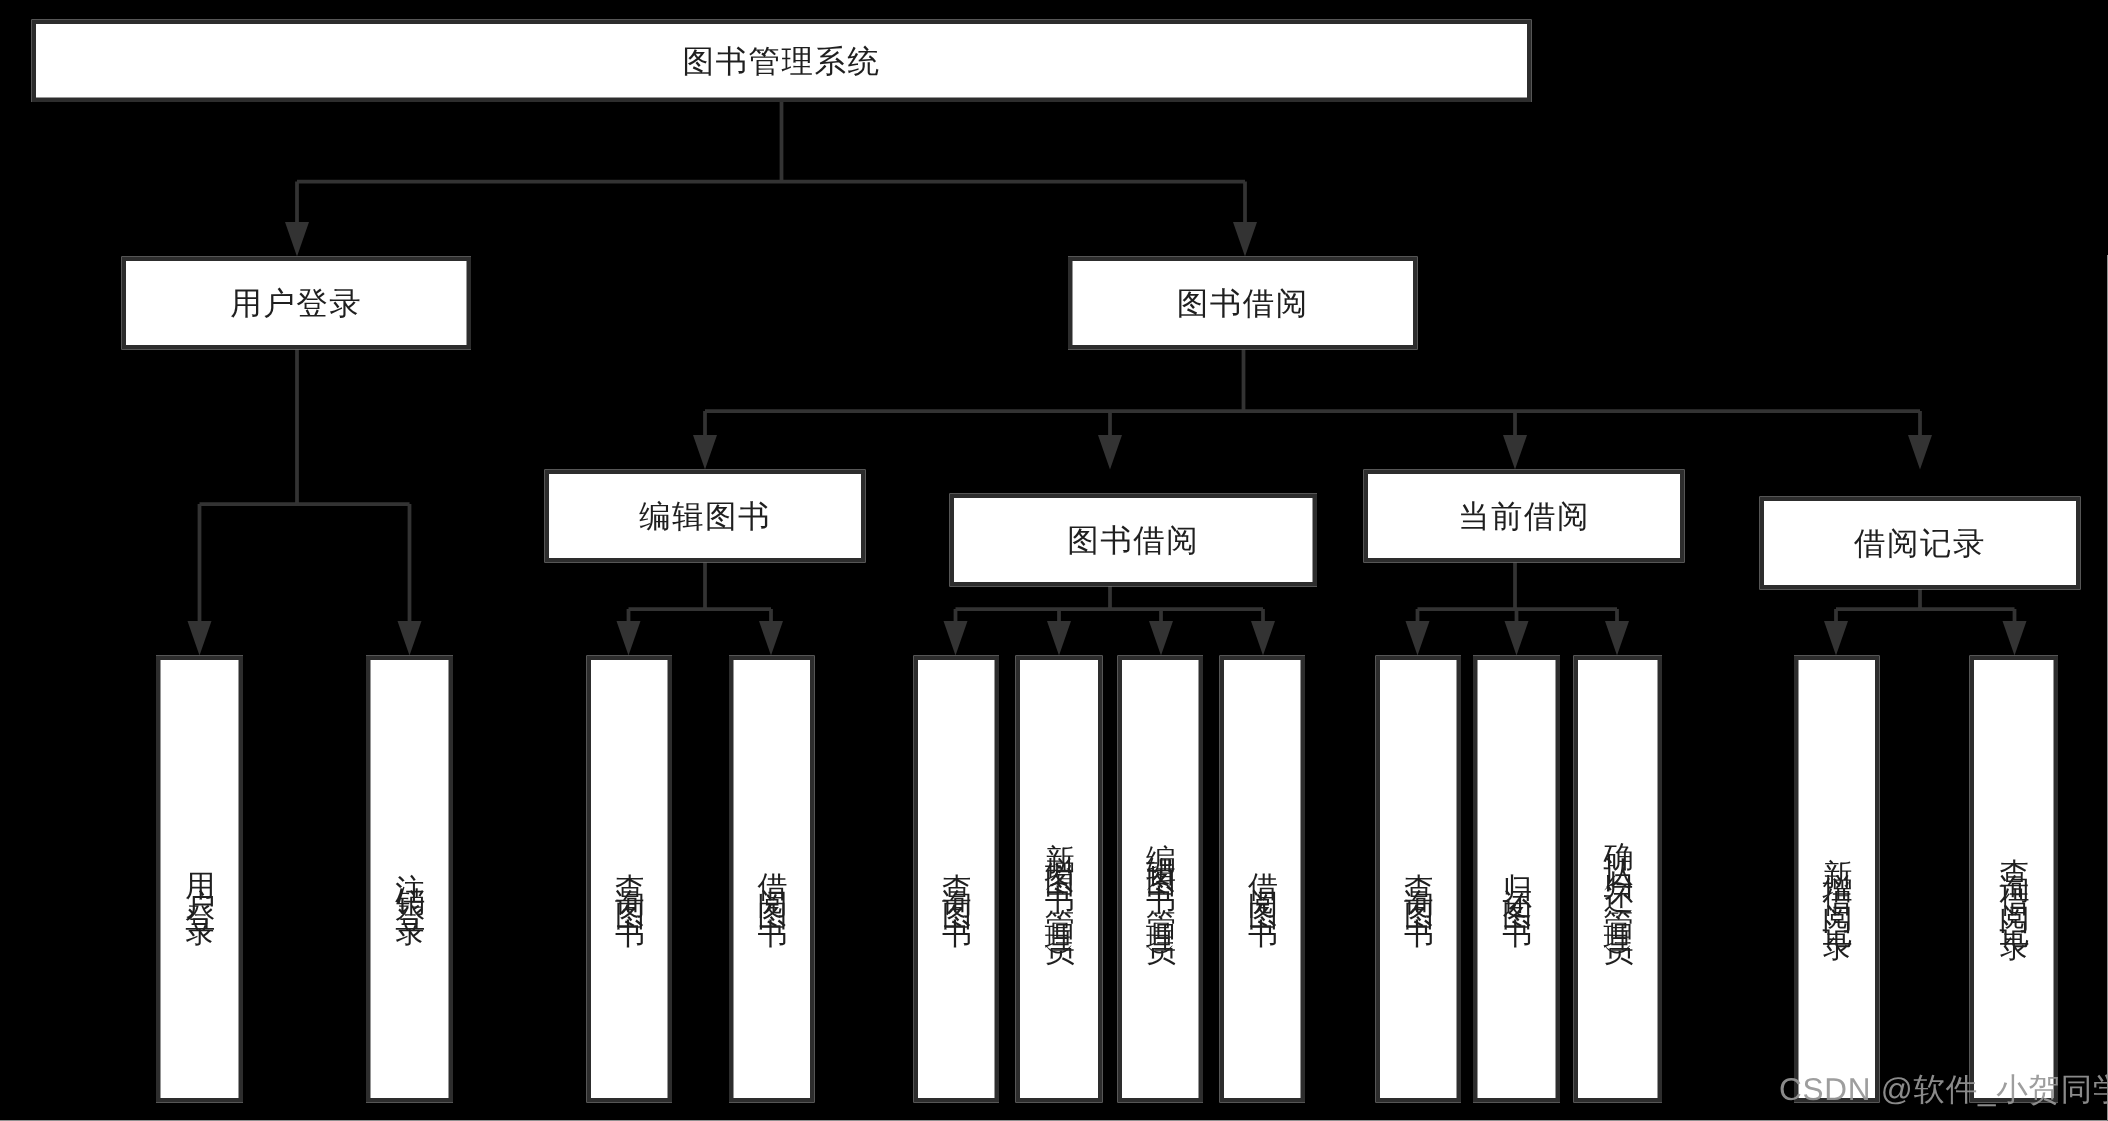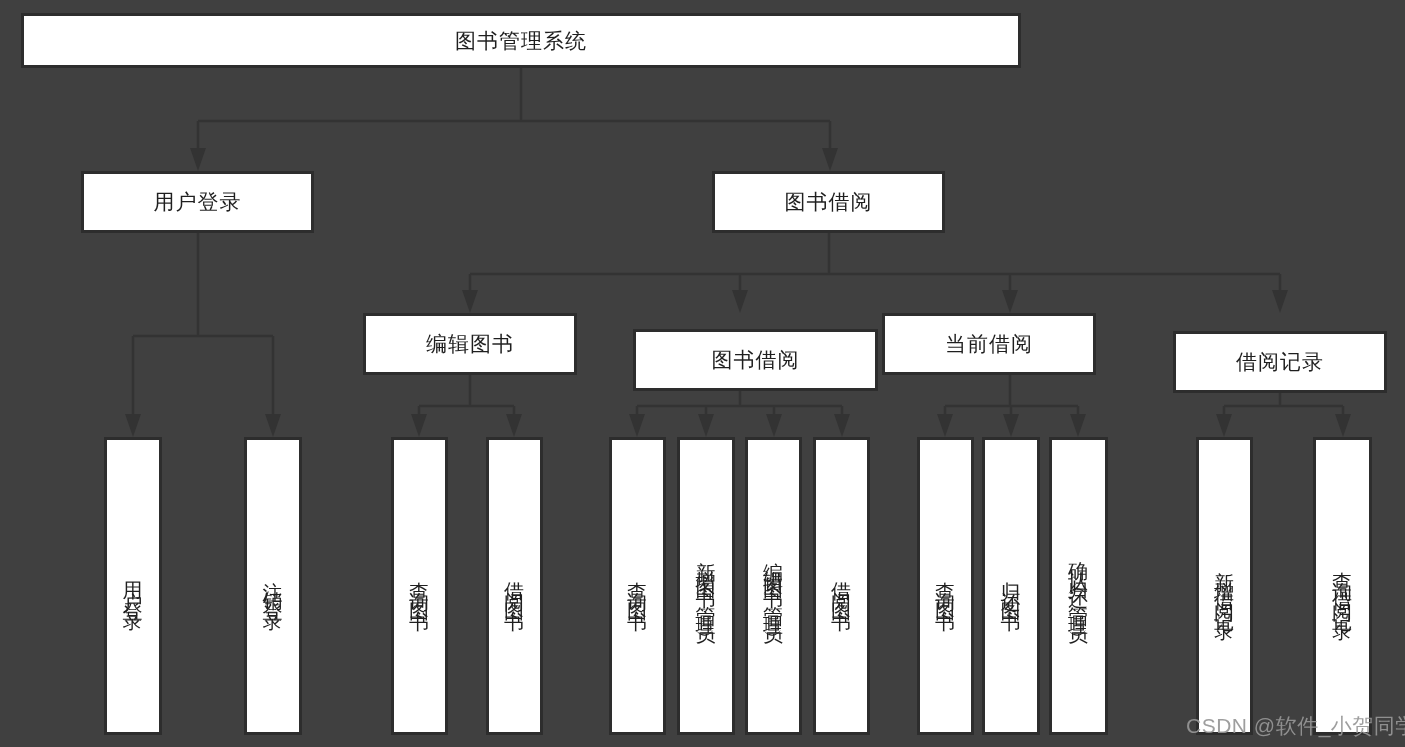--- a/index.html
+++ b/index.html
@@ -4,21 +4,21 @@
 <style>
   html, body {
     margin: 0;
     padding: 0;
     background: #ffffff;
   }
   #stage {
     position: relative;
     width: 1405px;
     height: 747px;
-    background: #404040;
+    background: #000000;
     font-family: "Liberation Sans", "DejaVu Sans", sans-serif;
     color: #1f1f1f;
     overflow: hidden;
   }
   #wires {
     position: absolute;
     left: 0; top: 0;
     width: 1405px; height: 747px;
     pointer-events: none;
   }
@@ -107,21 +107,21 @@
     </g>
   </svg>
 
   <div class="hbox" style="left:21px; top:13px; width:1000px; height:55px;">图书管理系统</div>
 
   <div class="hbox" style="left:81px; top:171px; width:233px; height:62px;">用户登录</div>
   <div class="hbox" style="left:712px; top:171px; width:233px; height:62px;">图书借阅</div>
 
   <div class="hbox" style="left:363px; top:313px; width:214px; height:62px;">编辑图书</div>
   <div class="hbox" style="left:633px; top:329px; width:245px; height:62px;">图书借阅</div>
-  <div class="hbox" style="left:882px; top:313px; width:214px; height:62px;">当前借阅</div>
+  <div class="hbox" style="left:909px; top:313px; width:214px; height:62px;">当前借阅</div>
   <div class="hbox" style="left:1173px; top:331px; width:214px; height:62px;">借阅记录</div>
 
   <div class="vbox" style="left:104px; top:437px; width:58px; height:298px;">
     <span class="vtext">用户登录</span>
   </div>
   <div class="vbox" style="left:244px; top:437px; width:58px; height:298px;">
     <span class="vtext">注销登录</span>
   </div>
 
   <div class="vbox" style="left:391px; top:437px; width:57px; height:298px;">

